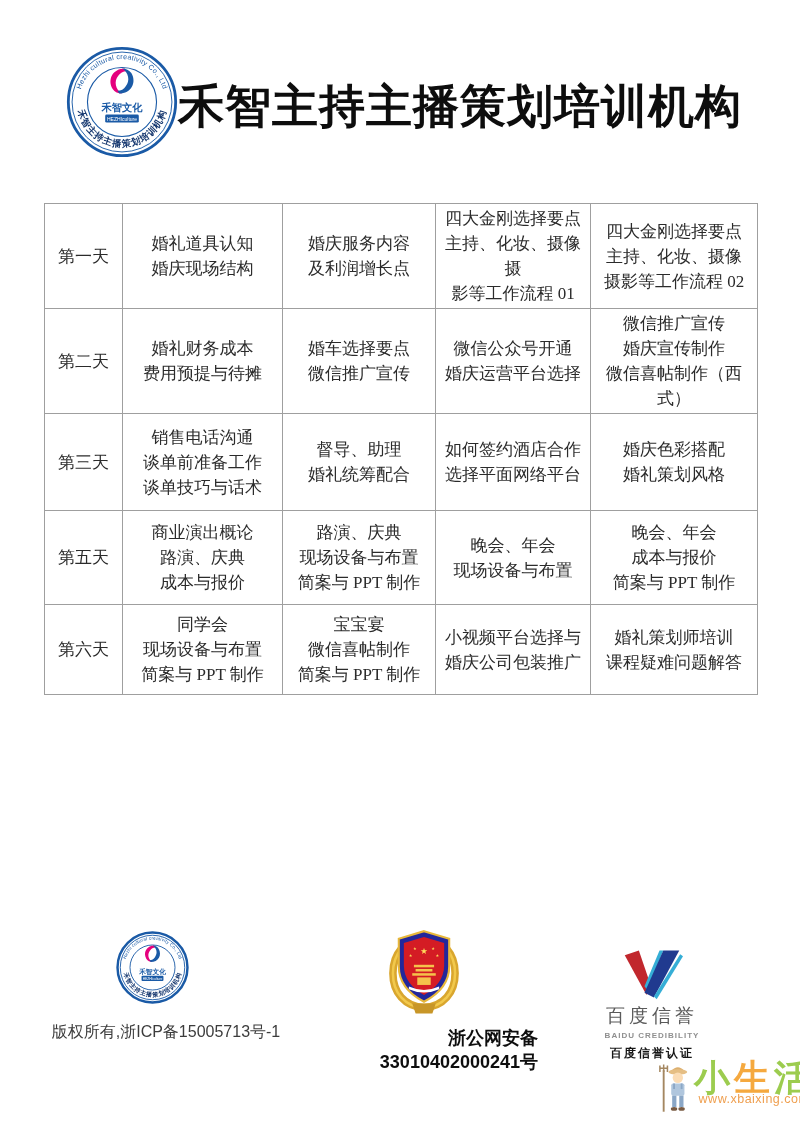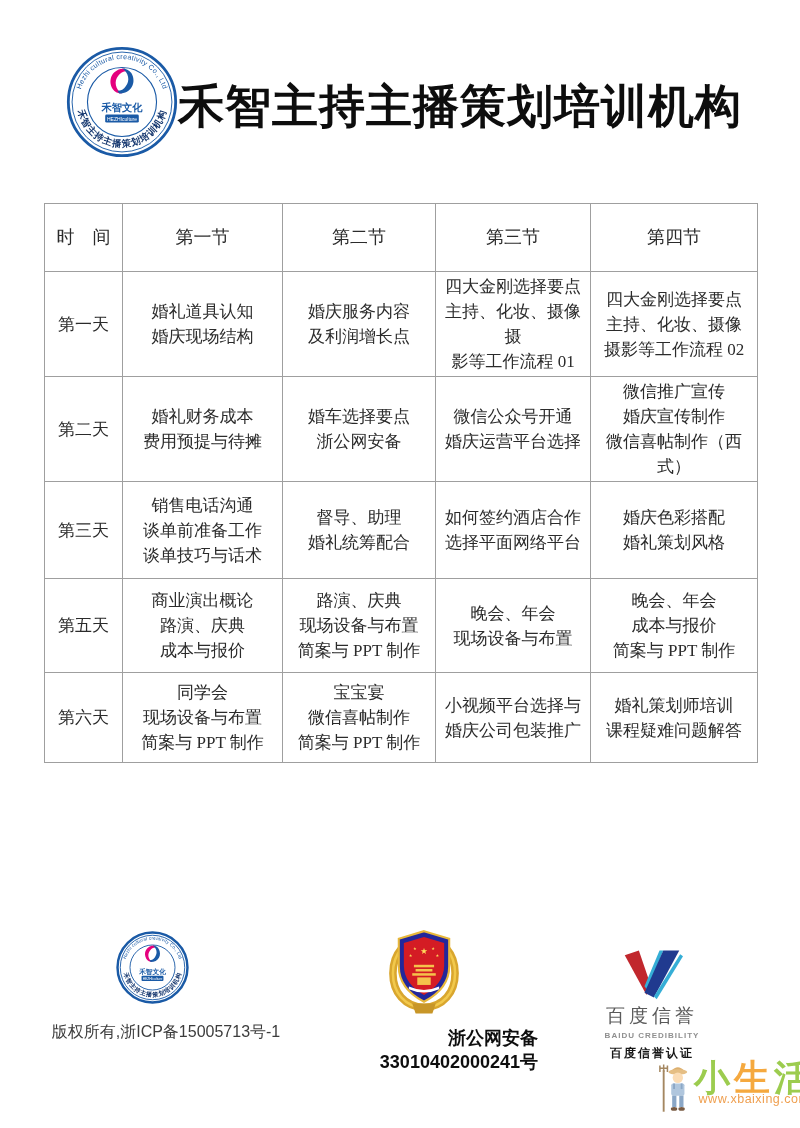--- a/index.html
+++ b/index.html
@@ -85,46 +85,39 @@
 
   <table class="course-table">
     <colgroup>
       <col style="width:78px">
         <col style="width:160px">
         <col style="width:153px">
       <col style="width:155px">
         <col style="width:167px">
     </colgroup>
     <tbody>
-        <tr style="height:68px">
-      <th>时　间</th>
-      <th>第一节</th>
-      <th>第二节</th>
-      <th>第三节</th>
-      <th>第四节</th>
-    </tr>
     <tr style="height:101px">
       <td class="day-cell">第一天</td>
       <td>婚礼道具认知
 婚庆现场结构</td>
       <td>婚庆服务内容
 及利润增长点</td>
       <td>四大金刚选择要点
 主持、化妆、摄像摄
 影等工作流程 01</td>
       <td>四大金刚选择要点
 主持、化妆、摄像
 摄影等工作流程 02</td>
     </tr>
     <tr style="height:93px">
       <td class="day-cell">第二天</td>
       <td>婚礼财务成本
 费用预提与待摊</td>
       <td>婚车选择要点
-浙公网安备</td>
+微信推广宣传</td>
       <td>微信公众号开通
 婚庆运营平台选择</td>
       <td>微信推广宣传
 婚庆宣传制作
 微信喜帖制作（西式）</td>
     </tr>
     <tr style="height:97px">
       <td class="day-cell">第三天</td>
       <td>销售电话沟通
 谈单前准备工作

